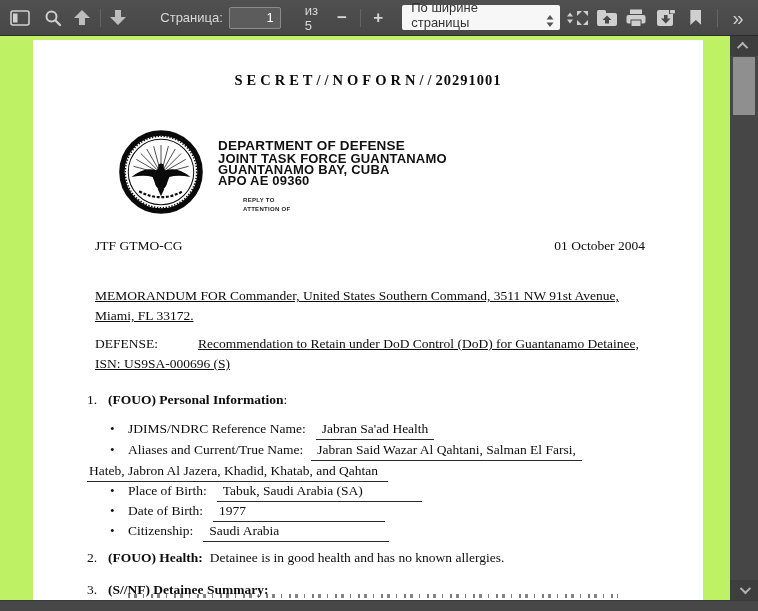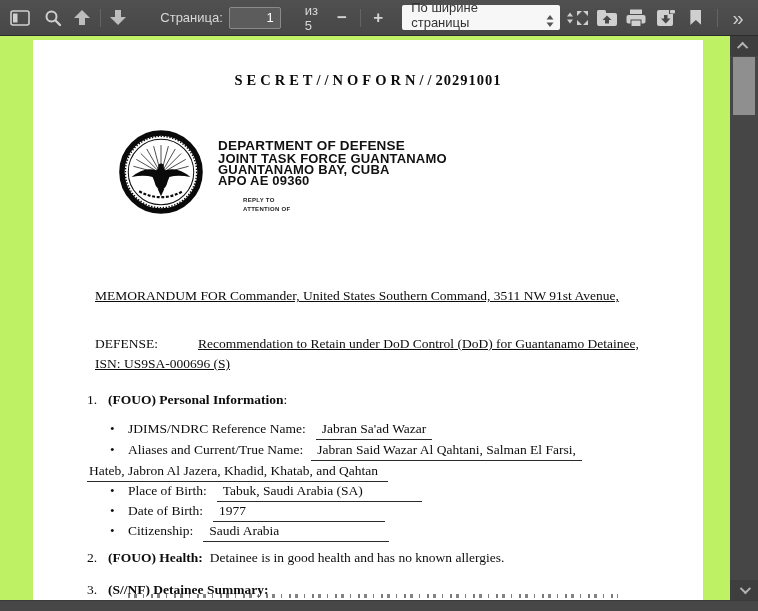--- a/index.html
+++ b/index.html
@@ -241,36 +241,41 @@
         <div>ATTENTION OF</div>
       </div>
 
       <div class="abs dept">
         <div class="dept-l1">DEPARTMENT OF DEFENSE</div>
         <div class="dept-s">JOINT TASK FORCE GUANTANAMO</div>
         <div class="dept-s">GUANTANAMO BAY, CUBA</div>
         <div class="dept-s">APO AE 09360</div>
       </div>
 
+      <div class="abs office-row">
+        <span>JTF GTMO-CG</span>
+        <span>01 October 2004</span>
+      </div>
 
       <div class="abs memo bodyline">
         <div>MEMORANDUM FOR Commander, United States Southern Command, 3511 NW 91st Avenue,</div>
+        <div>Miami, FL 33172.</div>
       </div>
 
       <div class="abs subject bodyline">
         <div><span class="subj-label">DEFENSE:</span><span>Recommendation to Retain under DoD Control (DoD) for Guantanamo Detainee,</span></div>
         <div>ISN: US9SA-000696 (S)</div>
       </div>
 
       <div class="abs sec" style="top:350px">
         <span class="secnum">1.</span><span class="b">(FOUO) Personal Information</span><span>:</span>
       </div>
 
       <div class="abs bullet" style="top:379px">
-        <span class="dot">•</span><span>JDIMS/NDRC Reference Name:</span><span class="uv">Jabran Sa'ad Wazar</span>
+        <span class="dot">•</span><span>JDIMS/NDRC Reference Name:</span><span class="uv">Jabran Sa'ad Health</span>
       </div>
 
       <div class="abs bullet" style="top:400px">
         <span class="dot">•</span><span>Aliases and Current/True Name:</span><span class="uv uv-al">Jabran Said Wazar Al Qahtani, Salman El Farsi,</span>
       </div>
       <div class="abs bodyline" style="top:421px; left:54px;">
         <span class="uv uv-flat">Hateb, Jabron Al Jazera, Khadid, Khatab, and Qahtan</span>
       </div>
 
       <div class="abs bullet" style="top:441px">

